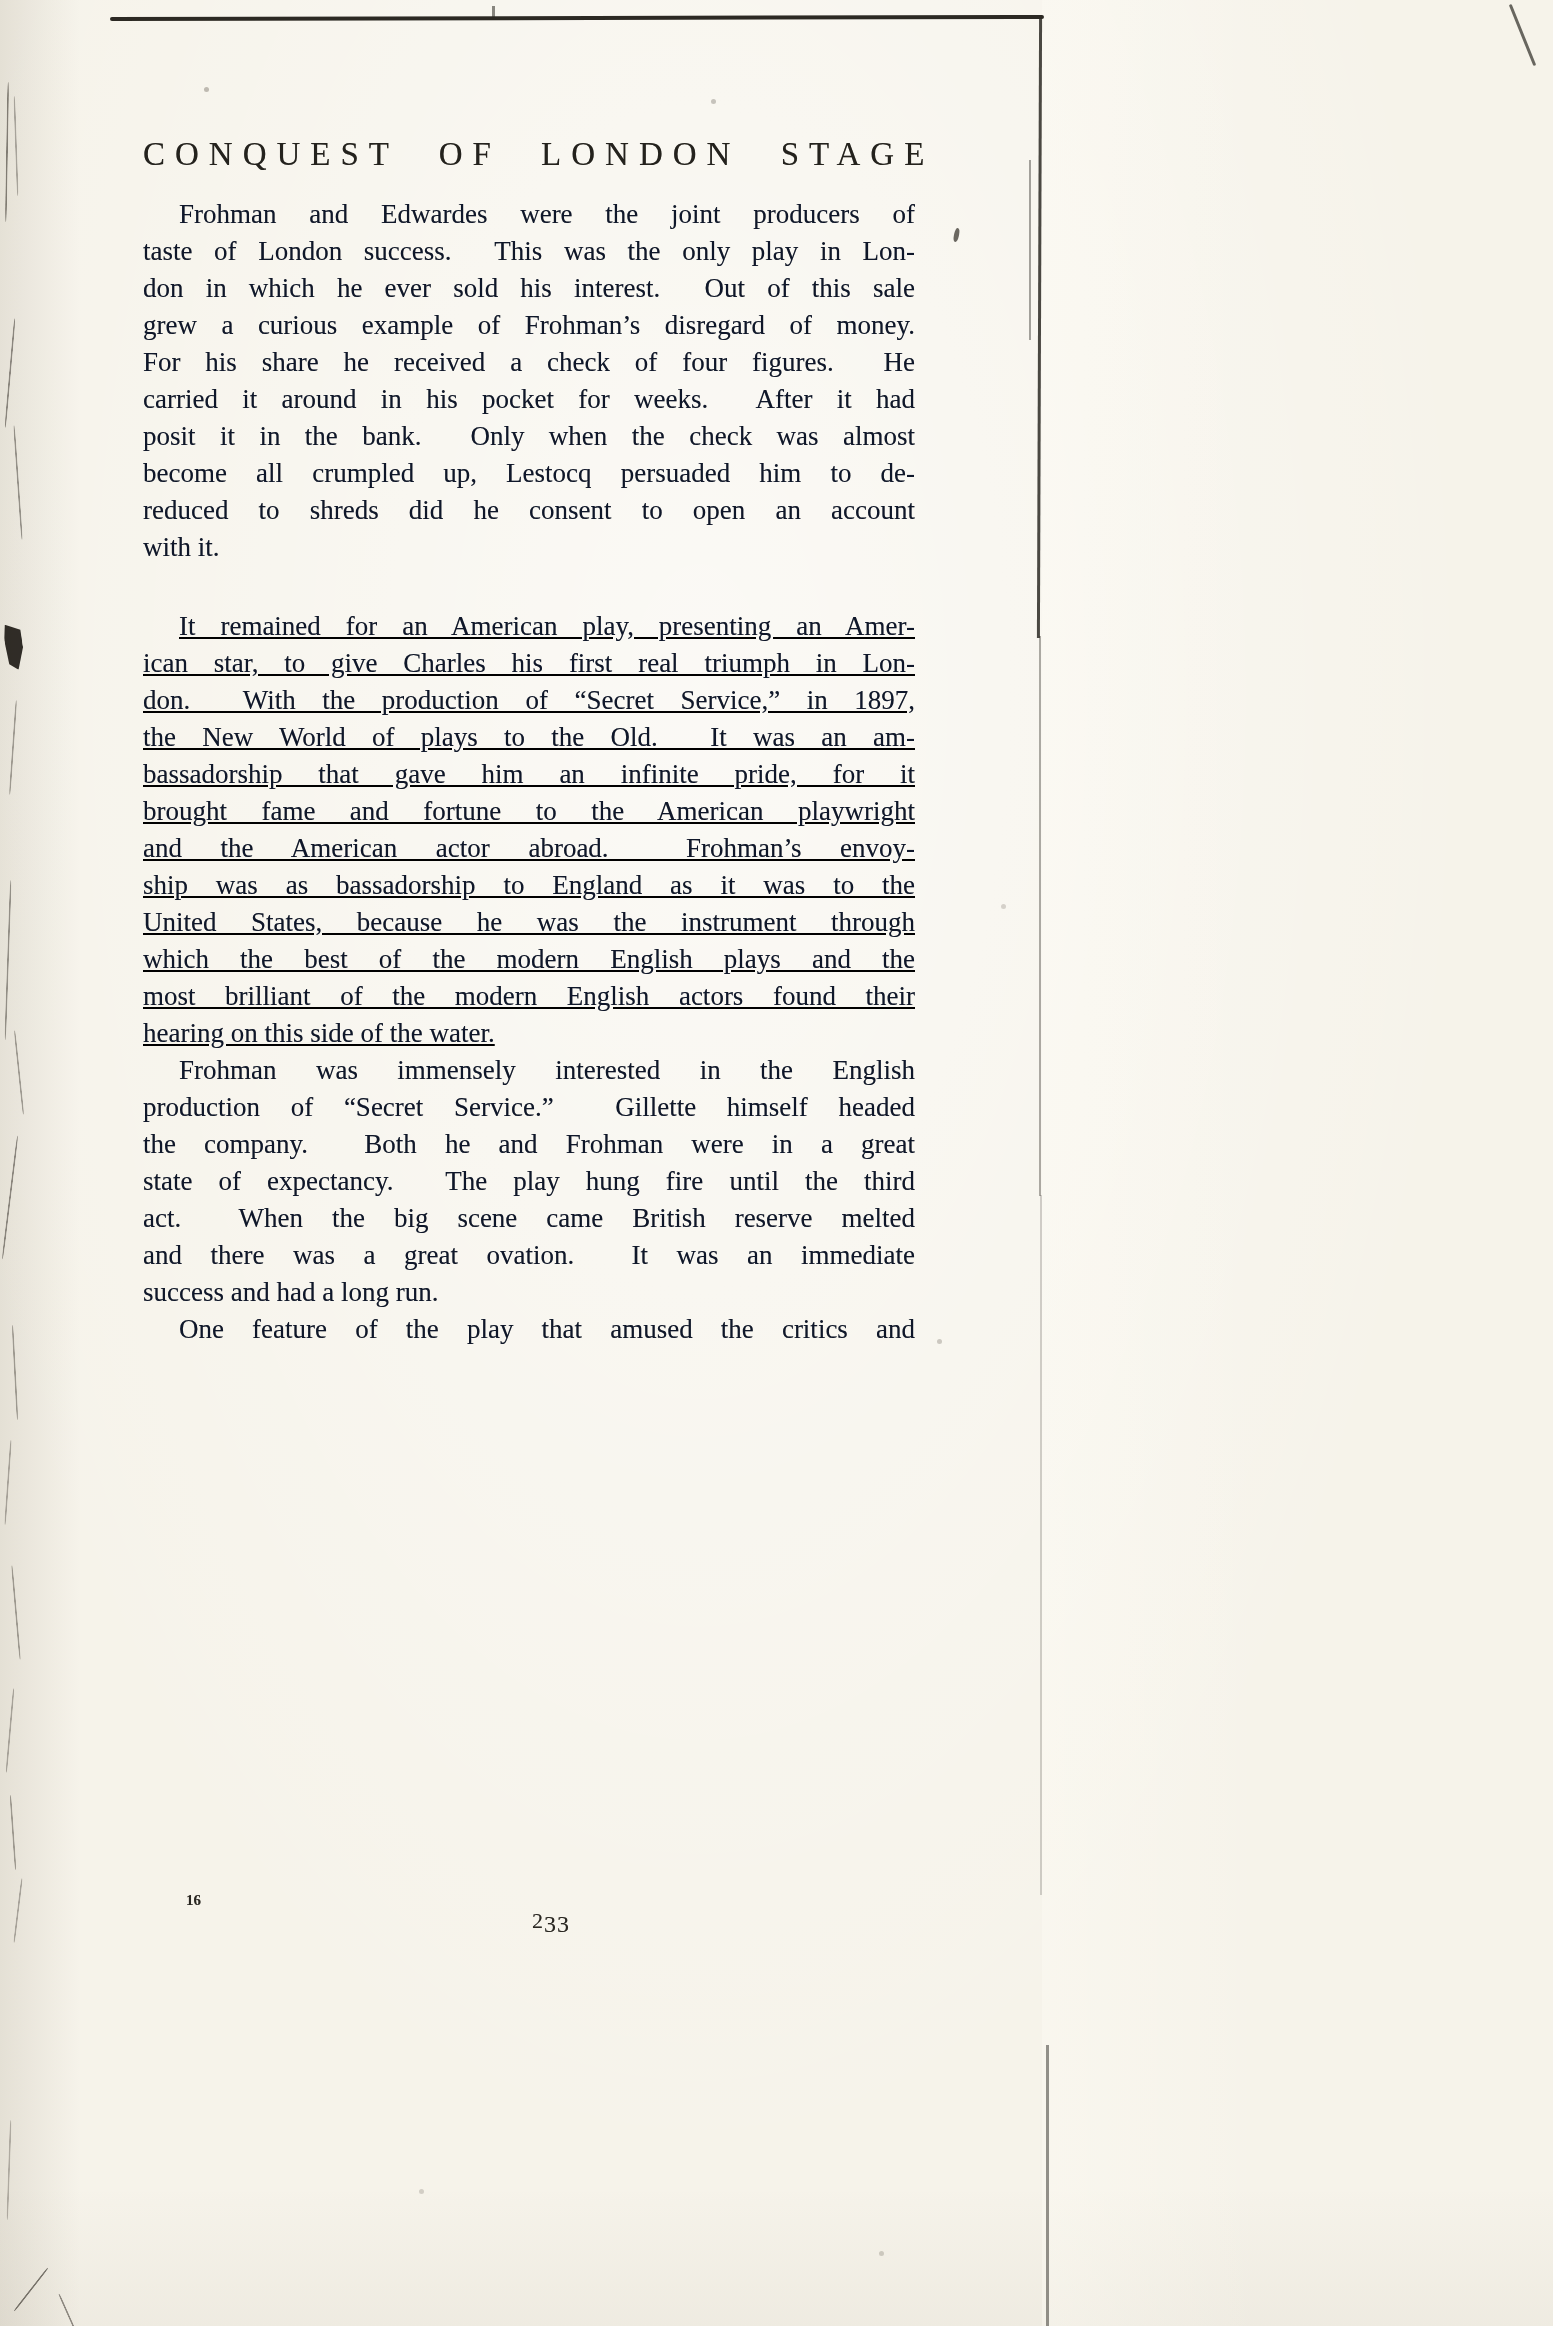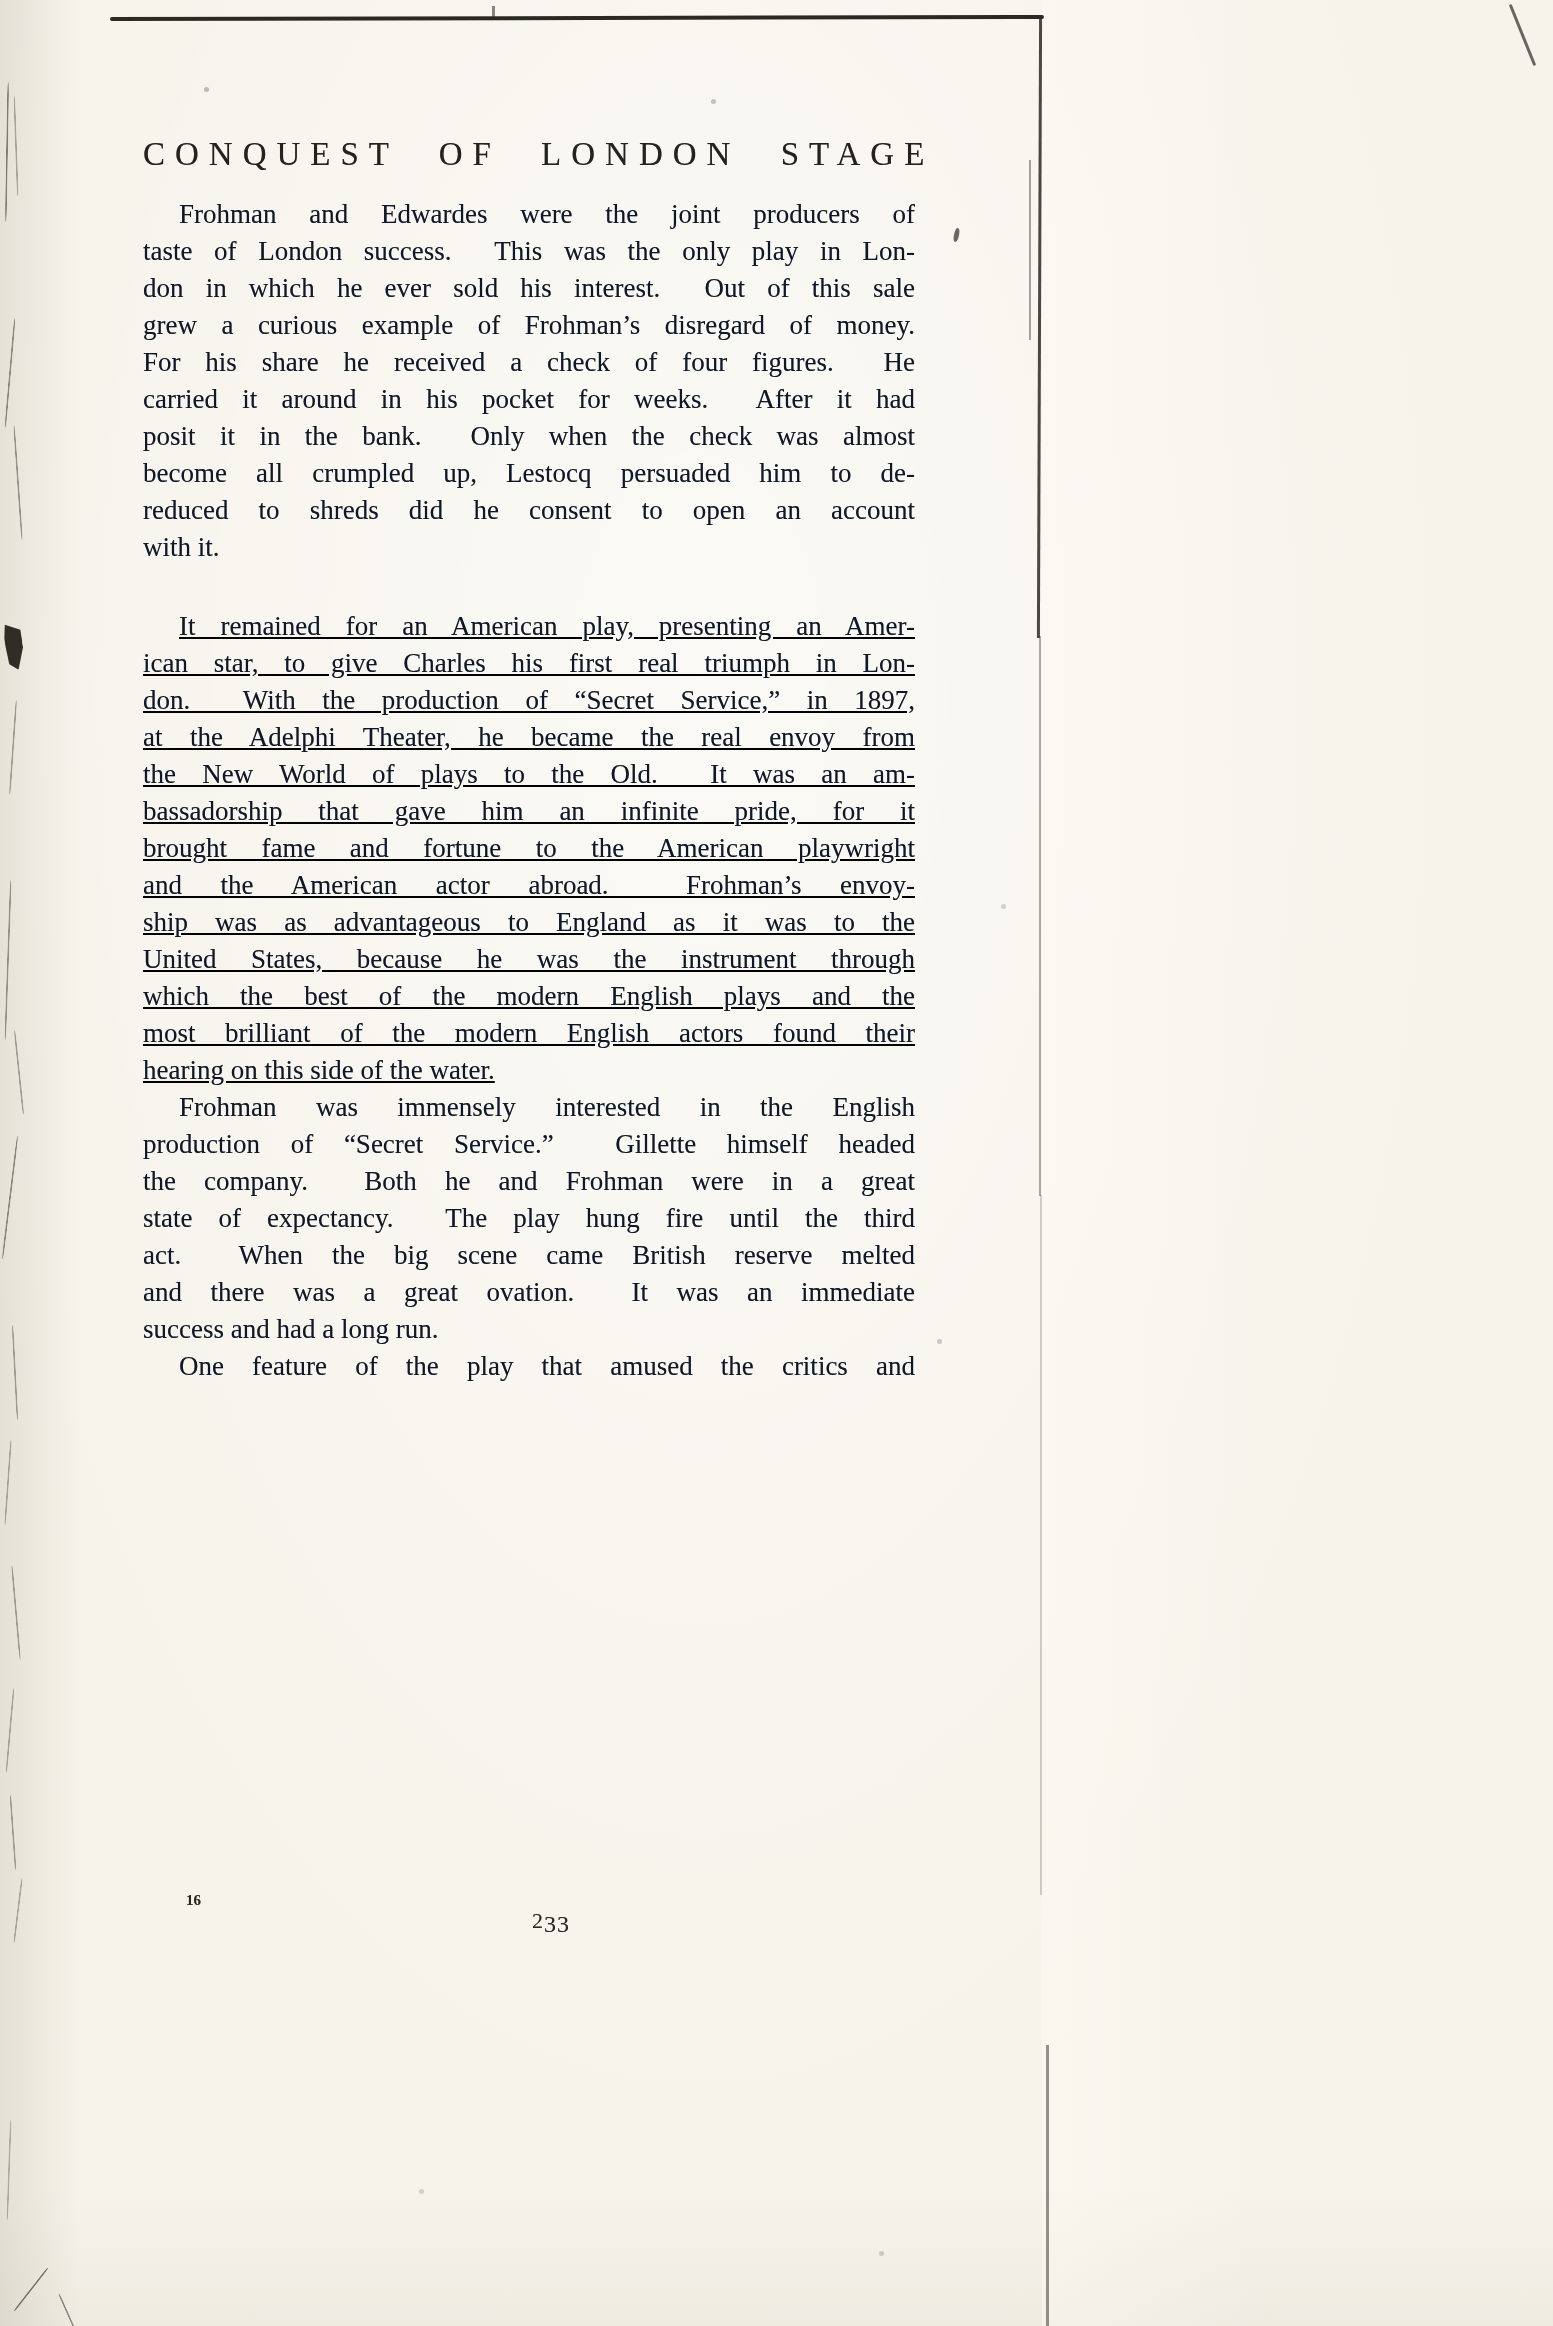--- a/index.html
+++ b/index.html
@@ -133,26 +133,25 @@
         <div class="line">carried it around in his pocket for weeks.&nbsp; After it had</div>
         <div class="line">posit it in the bank.&nbsp; Only when the check was almost</div>
         <div class="line">become all crumpled up, Lestocq persuaded him to de-</div>
         <div class="line">reduced to shreds did he consent to open an account</div>
         <div class="line last">with it.</div>
       </div>
       <div class="paragraph space-before">
         <div class="line indent">It remained for an American play, presenting an Amer-</div>
         <div class="line">ican star, to give Charles his first real triumph in Lon-</div>
         <div class="line">don.&nbsp; With the production of “Secret Service,” in 1897,</div>
-        <div class="line">at the Adelphi Theater, he became the real envoy from</div>
         <div class="line">the New World of plays to the Old.&nbsp; It was an am-</div>
         <div class="line">bassadorship that gave him an infinite pride, for it</div>
         <div class="line">brought fame and fortune to the American playwright</div>
         <div class="line">and the American actor abroad.&nbsp; Frohman’s envoy-</div>
-        <div class="line">ship was as advantageous to England as it was to the</div>
+        <div class="line">ship was as bassadorship to England as it was to the</div>
         <div class="line">United States, because he was the instrument through</div>
         <div class="line">which the best of the modern English plays and the</div>
         <div class="line">most brilliant of the modern English actors found their</div>
         <div class="line last">hearing on this side of the water.</div>
       </div>
       <div class="paragraph">
         <div class="line indent">Frohman was immensely interested in the English</div>
         <div class="line">production of “Secret Service.”&nbsp; Gillette himself headed</div>
         <div class="line">the company.&nbsp; Both he and Frohman were in a great</div>
         <div class="line">state of expectancy.&nbsp; The play hung fire until the third</div>

